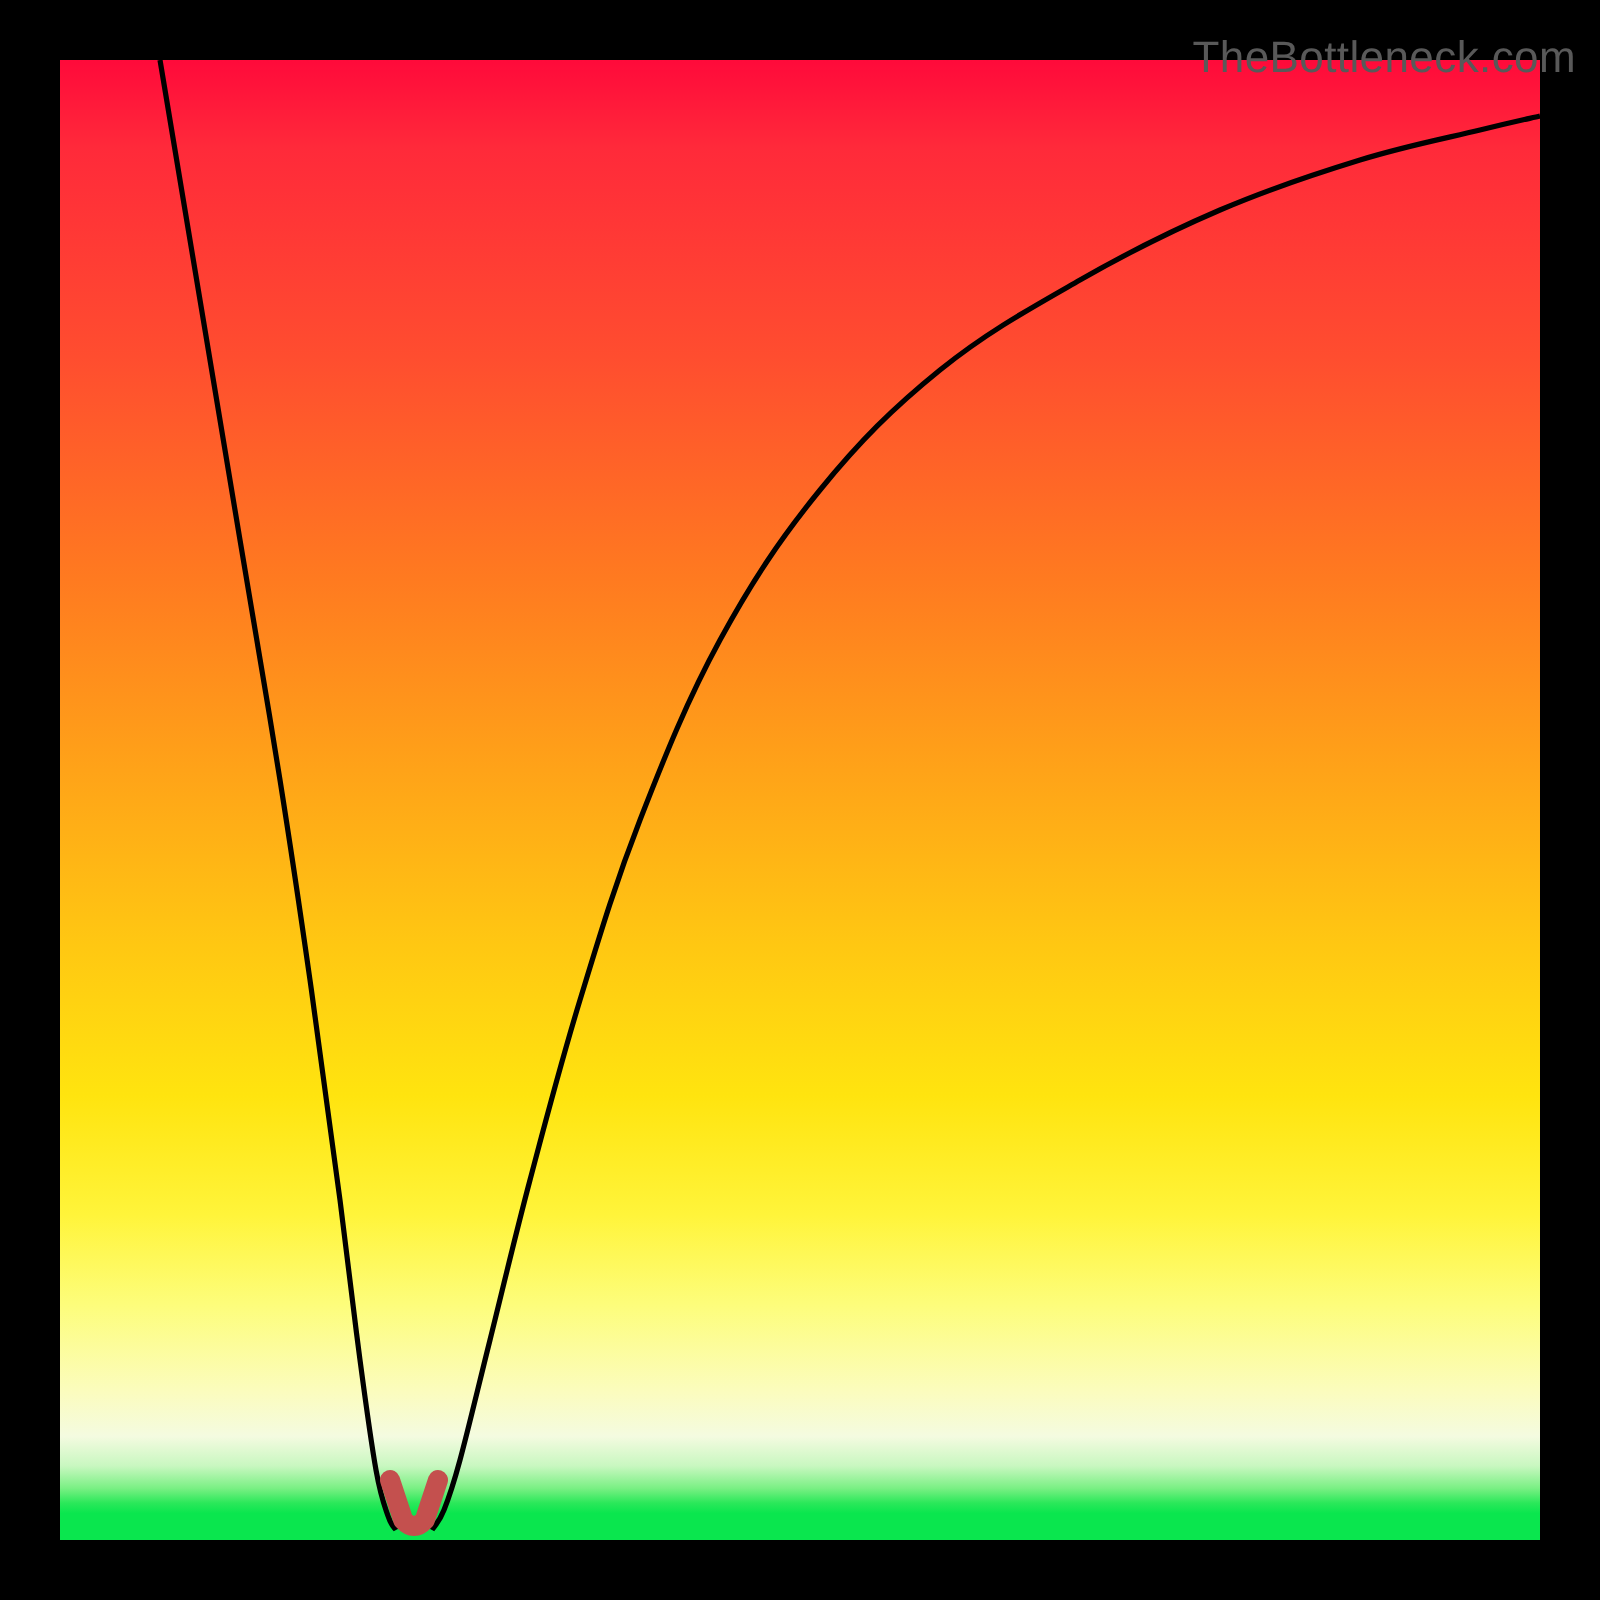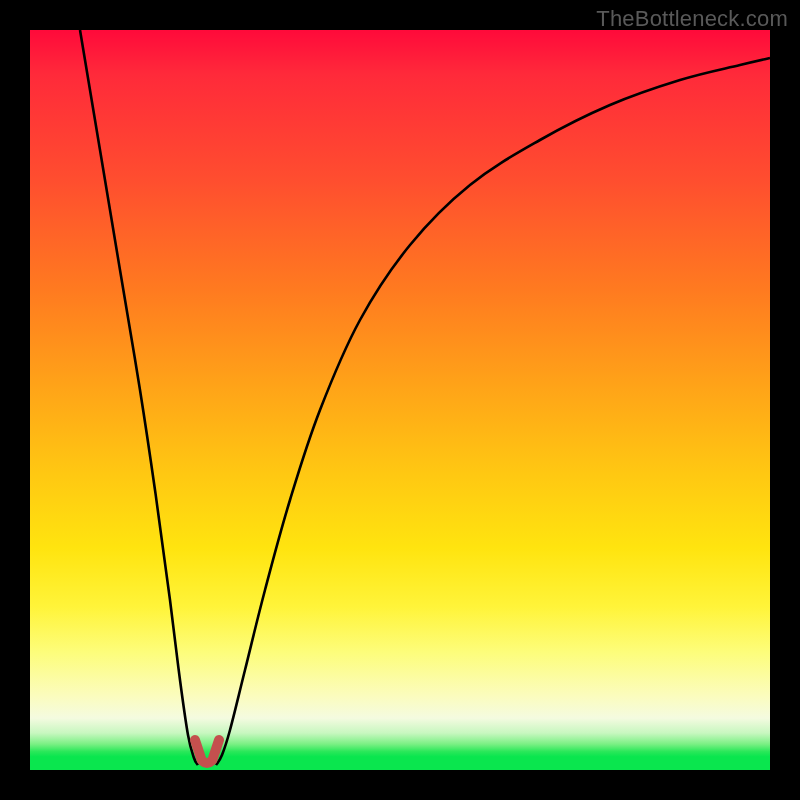--- a/index.html
+++ b/index.html
@@ -41,21 +41,21 @@
       #f4fbe0 93%,
       #c8f7c0 95%,
       #7af084 96.5%,
       #2be85a 97.5%,
       #0ae64e 98.2%,
       #0ae64e 100%
     );
   }
   .watermark {
     position: absolute;
-    top: 6px;
+    top: 16px;
     right: 12px;
     color: #595959;
     font-size: 22px;
     letter-spacing: 0.2px;
     user-select: none;
   }
   svg.curve {
     position: absolute;
     left: 30px;
     top: 30px;

